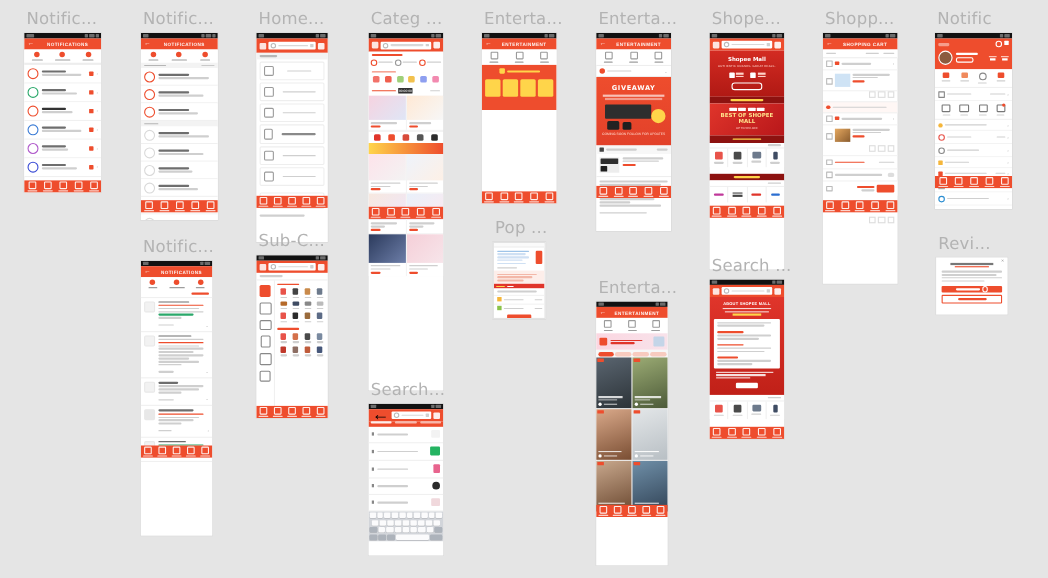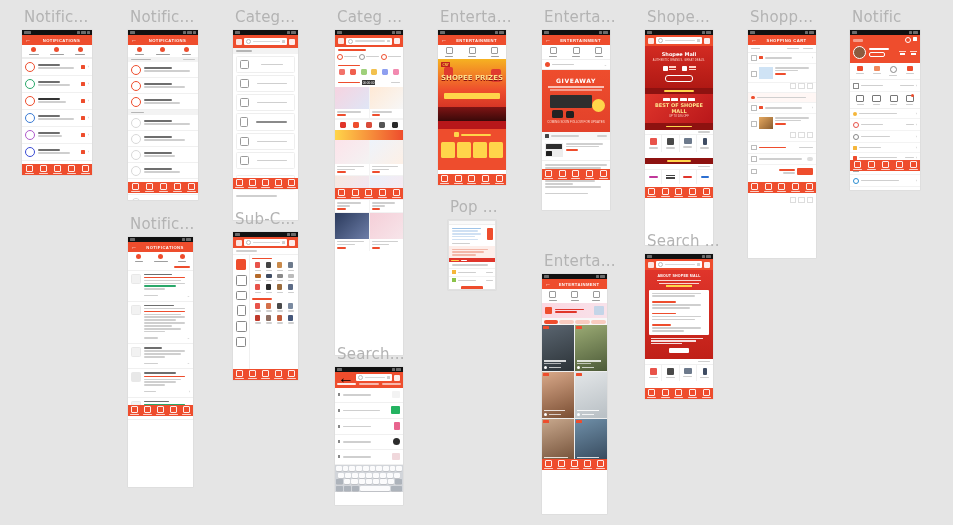--- a/index.html
+++ b/index.html
@@ -353,21 +353,21 @@
           </div>
         <div class="bn">
             <div class="bn-i"></div>
             <div class="bn-t"></div>
           </div>
       </div>
     </div>
   </div>
 
   <div class="art" style="left:233px;top:8px;">
-    <div class="art-title">Categ...</div>
+    <div class="art-title">Home...</div>
     <div class="phone" style="width:65px;height:190px;">
       <div class="statusbar">
         <div class="sb-l">
             <div class="sb-dot w"></div>
           </div>
         <div class="sb-r">
             <div class="sb-dot"></div>
             <div class="sb-dot w"></div>
           </div>
       </div>
@@ -617,29 +617,20 @@
             <div class="tl" style="width:8px"></div>
           </div>
         <div class="t">
             <div class="ti o"></div>
             <div class="tl" style="width:8px"></div>
           </div>
         <div class="t">
             <div class="ti o"></div>
             <div class="tl" style="width:8px"></div>
           </div>
-      </div>
-      <div style="position:relative;height:70px;background:linear-gradient(180deg,#f6b221,#ee4d2d 45%,#b8171a);overflow:hidden;">
-        <div style="position:absolute;left:3px;top:3px;background:#c0211c;color:#ffd54a;font-size:3px;font-weight:700;padding:.5px 1.5px;border-radius:.5px">CNY</div>
-        <div style="position:absolute;left:6px;top:8px;width:9px;height:12px;background:#e03b2f;border-radius:2px"></div>
-        <div style="position:absolute;right:5px;top:10px;width:10px;height:13px;background:#e03b2f;border-radius:2px"></div>
-        <div style="position:absolute;left:0;right:0;top:16px;text-align:center;color:#ffe08a;font-size:7px;font-weight:700;line-height:7px;text-shadow:0 .6px 0 #8a1210;font-family:'DejaVu Sans',sans-serif;">SHOPEE PRIZES</div>
-        <div style="position:absolute;left:6px;right:6px;top:34px;height:6px;background:#ffd54a;border-radius:1px"></div>
-        <div style="position:absolute;left:0;right:0;bottom:8px;height:14px;background:linear-gradient(180deg,#7e1414,#3a0909)"></div>
-        <div style="position:absolute;left:0;right:0;bottom:0;height:8px;background:#b8171a"></div>
       </div>
       <div style="background:#ee4d2d;padding:3px;display:flex;justify-content:center;align-items:center;gap:2px;">
         <div style="width:5px;height:5px;background:#ffd54a;border-radius:1px"></div>
         <div style="height:2px;width:30px;background:#ffd54a;border-radius:1px"></div>
       </div>
       <div style="background:#ee4d2d;display:flex;gap:2px;padding:2px 3px 12px;">
         <div style="flex:1;height:16px;background:#ffd54a;border-radius:1.5px"></div>
         <div style="flex:1;height:16px;background:#ffd54a;border-radius:1.5px"></div>
         <div style="flex:1;height:16px;background:#ffd54a;border-radius:1.5px"></div>
         <div style="flex:1;height:16px;background:#ffd54a;border-radius:1.5px"></div>
@@ -1821,14 +1812,39 @@
             <div class="bn-t"></div>
           </div>
         <div class="bn">
             <div class="bn-i"></div>
             <div class="bn-t"></div>
           </div>
       </div>
     </div>
   </div>
 
+  <div class="art" style="left:851px;top:212px;">
+    <div class="art-title">Revi...</div>
+    <div class="phone" style="width:65px;height:52px;background:#fff;">
+      <div style="position:relative;padding:5px 5px 4px;">
+        <div style="position:absolute;right:3px;top:2px;font-size:3.5px;color:#999;line-height:1">✕</div>
+        <div style="display:flex;flex-direction:column;gap:1.3px;align-items:center;">
+          <div style="height:1.6px;width:70%;background:#777"></div>
+          <div style="height:1.6px;width:55%;background:#ee4d2d"></div>
+        </div>
+        <div style="margin-top:3px;display:flex;flex-direction:column;gap:1.2px;">
+          <div class="ln w100"></div>
+            <div class="ln w90"></div>
+            <div class="ln w100"></div>
+            <div class="ln w70"></div>
+        </div>
+        <div style="margin-top:4px;height:6px;background:#ee4d2d;border-radius:1px;display:flex;align-items:center;justify-content:center;gap:2px">
+          <div style="height:1.4px;width:22px;background:#fff;border-radius:1px"></div>
+          <div style="width:3.5px;height:3.5px;border:.6px solid #fff;border-radius:50%"></div>
+        </div>
+        <div style="margin-top:2px;height:6px;border:.6px solid #ee4d2d;border-radius:1px;display:flex;align-items:center;justify-content:center">
+          <div style="height:1.4px;width:26px;background:#ee4d2d;border-radius:1px"></div>
+        </div>
+      </div>
+    </div>
+  </div>
 
 </div>
 
 </body></html>

